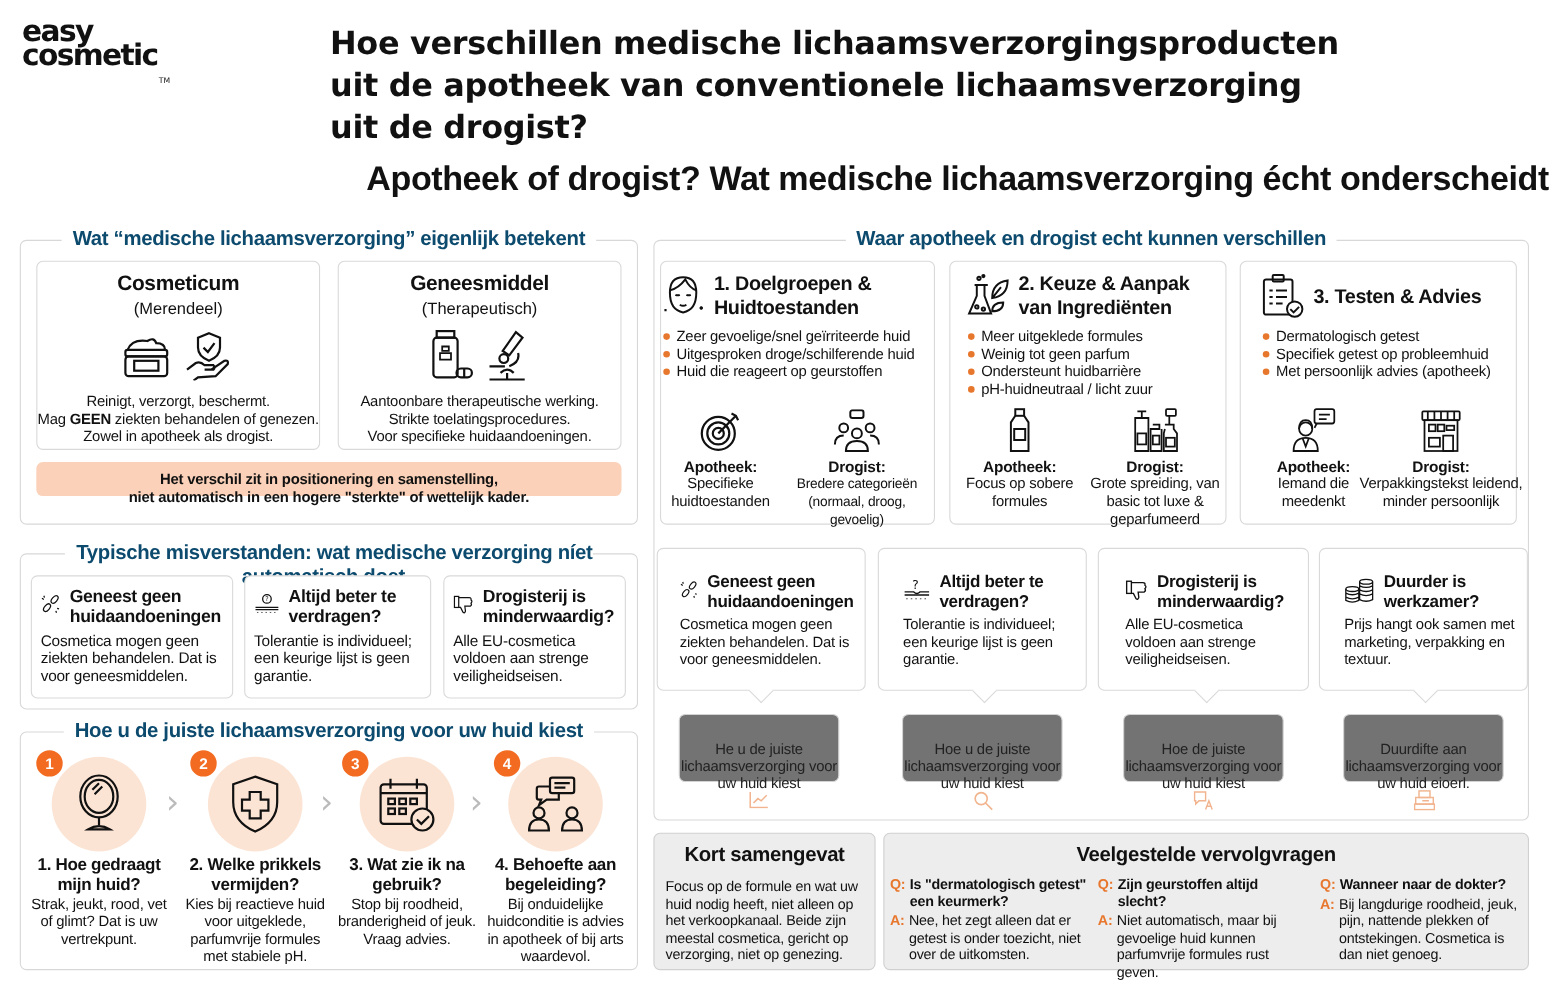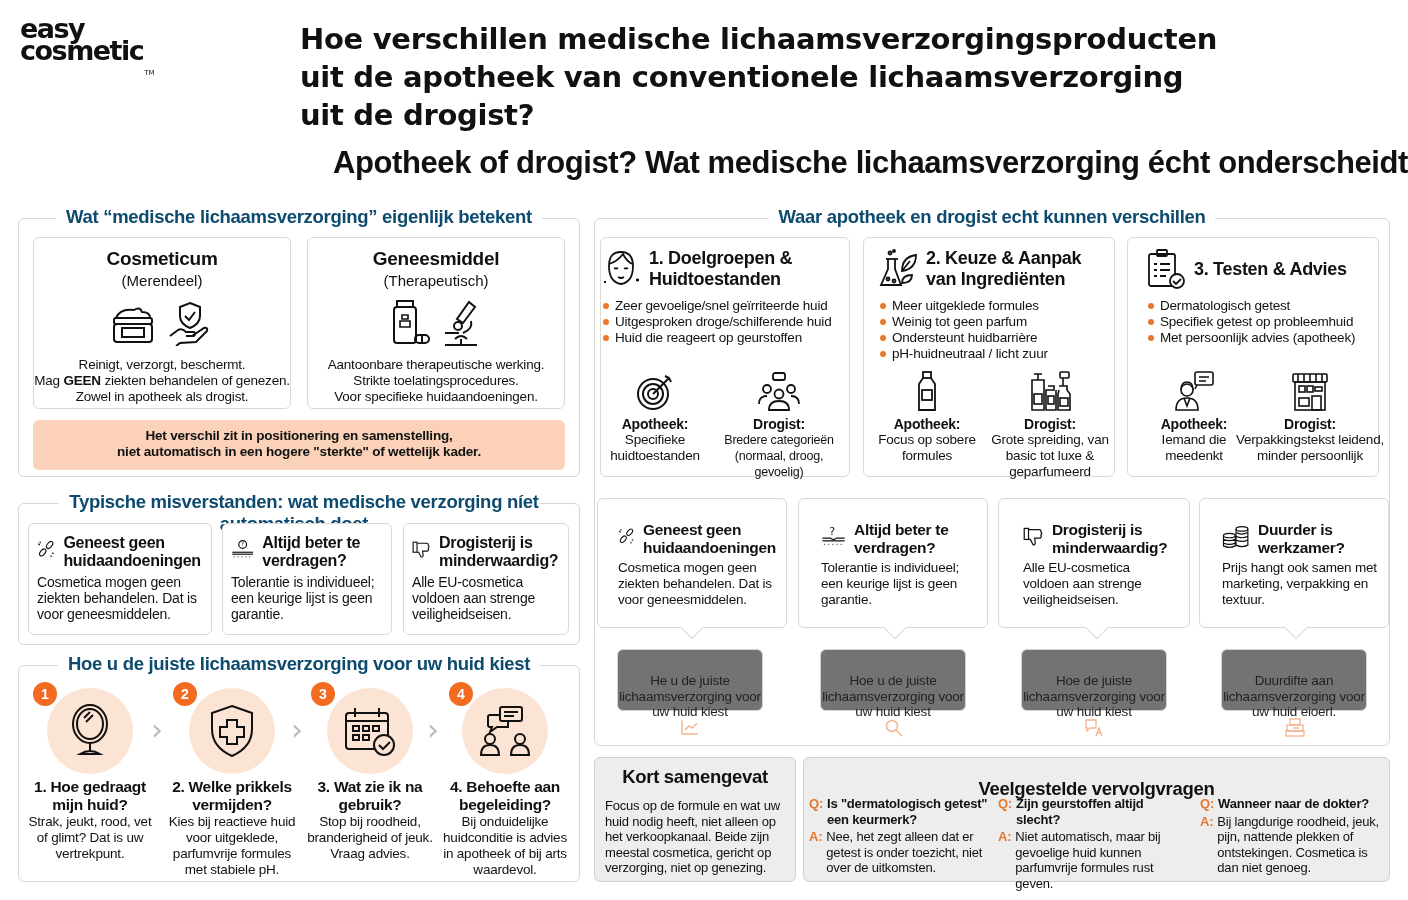--- a/index.html
+++ b/index.html
@@ -54,21 +54,21 @@
   .bubble .hd { display: flex; align-items: flex-start; gap: 8px; }
   .bubble .ttl { font-weight: bold; font-size: 15.5px; line-height: 18px; letter-spacing: -0.3px; }
   .bubble .txt { font-size: 13.5px; line-height: 16px; margin-top: 3px; letter-spacing: -0.2px; }
   .grey-box { position: absolute; background: #737373; border: 1.5px solid #d3d3d3; border-radius: 6px; text-align: center; font-size: 13.5px; line-height: 15.5px; padding-top: 23px; letter-spacing: -0.2px; color: #222; }
   .faint-icon { position: absolute; }
 
   .summary { background: #ededed; border: 1.5px solid #d0d0d0; border-radius: 6px; }
   .summary h3 { font-size: 18.5px; text-align: center; margin-top: 8px; letter-spacing: -0.3px; }
   .summary p { font-size: 13px; line-height: 15.5px; padding: 10px 10px 0; letter-spacing: -0.2px; }
   .faq { background: #ededed; border: 1.5px solid #d0d0d0; border-radius: 6px; }
-  .faq h3 { font-size: 18.5px; text-align: center; margin-top: 20px; letter-spacing: -0.3px; }
+  .faq h3 { font-size: 18.5px; text-align: center; margin-top: 8px; letter-spacing: -0.3px; }
   .qa { position: absolute; font-size: 13px; line-height: 15.5px; letter-spacing: -0.2px; }
   .qa .row { display: flex; gap: 4px; }
   .qa .lbl { color: #e8772e; font-weight: bold; flex: 0 0 12px; }
   .qa .q { font-weight: bold; }
   .qa .a { margin-top: 2px; }
 </style>
 </head>
 <body>
 
 <div class="abs logo">
@@ -122,21 +122,21 @@
           <path d="M14 40 Q20 34 26 40 M4 46 H36 M20 40 V46"></path>
         </svg>
     </div>
     <div class="def-text">
       <div>Aantoonbare therapeutische werking.</div>
       <div>Strikte toelatingsprocedures.</div>
       <div>Voor specifieke huidaandoeningen.</div>
     </div>
   </div>
 
-  <div class="abs note" style="left:14px; top:201px; width:532px; height:50px;">
+  <div class="abs note" style="left:14px; top:201px; width:532px; height:31px;">
     <div>Het verschil zit in positionering en samenstelling,</div>
     <div>niet automatisch in een hogere "sterkte" of wettelijk kader.</div>
   </div>
 </section>
 
 <section class="abs section" style="left:18px; top:503px; width:562px; height:142px;">
   <div class="sec-title"><span>Typische misverstanden: wat medische verzorging níet automatisch doet</span></div>
 
   <div class="abs card mis-card" style="left:9px; top:19px; width:184px; height:112px; padding:10px 8px;">
     <div class="head">

